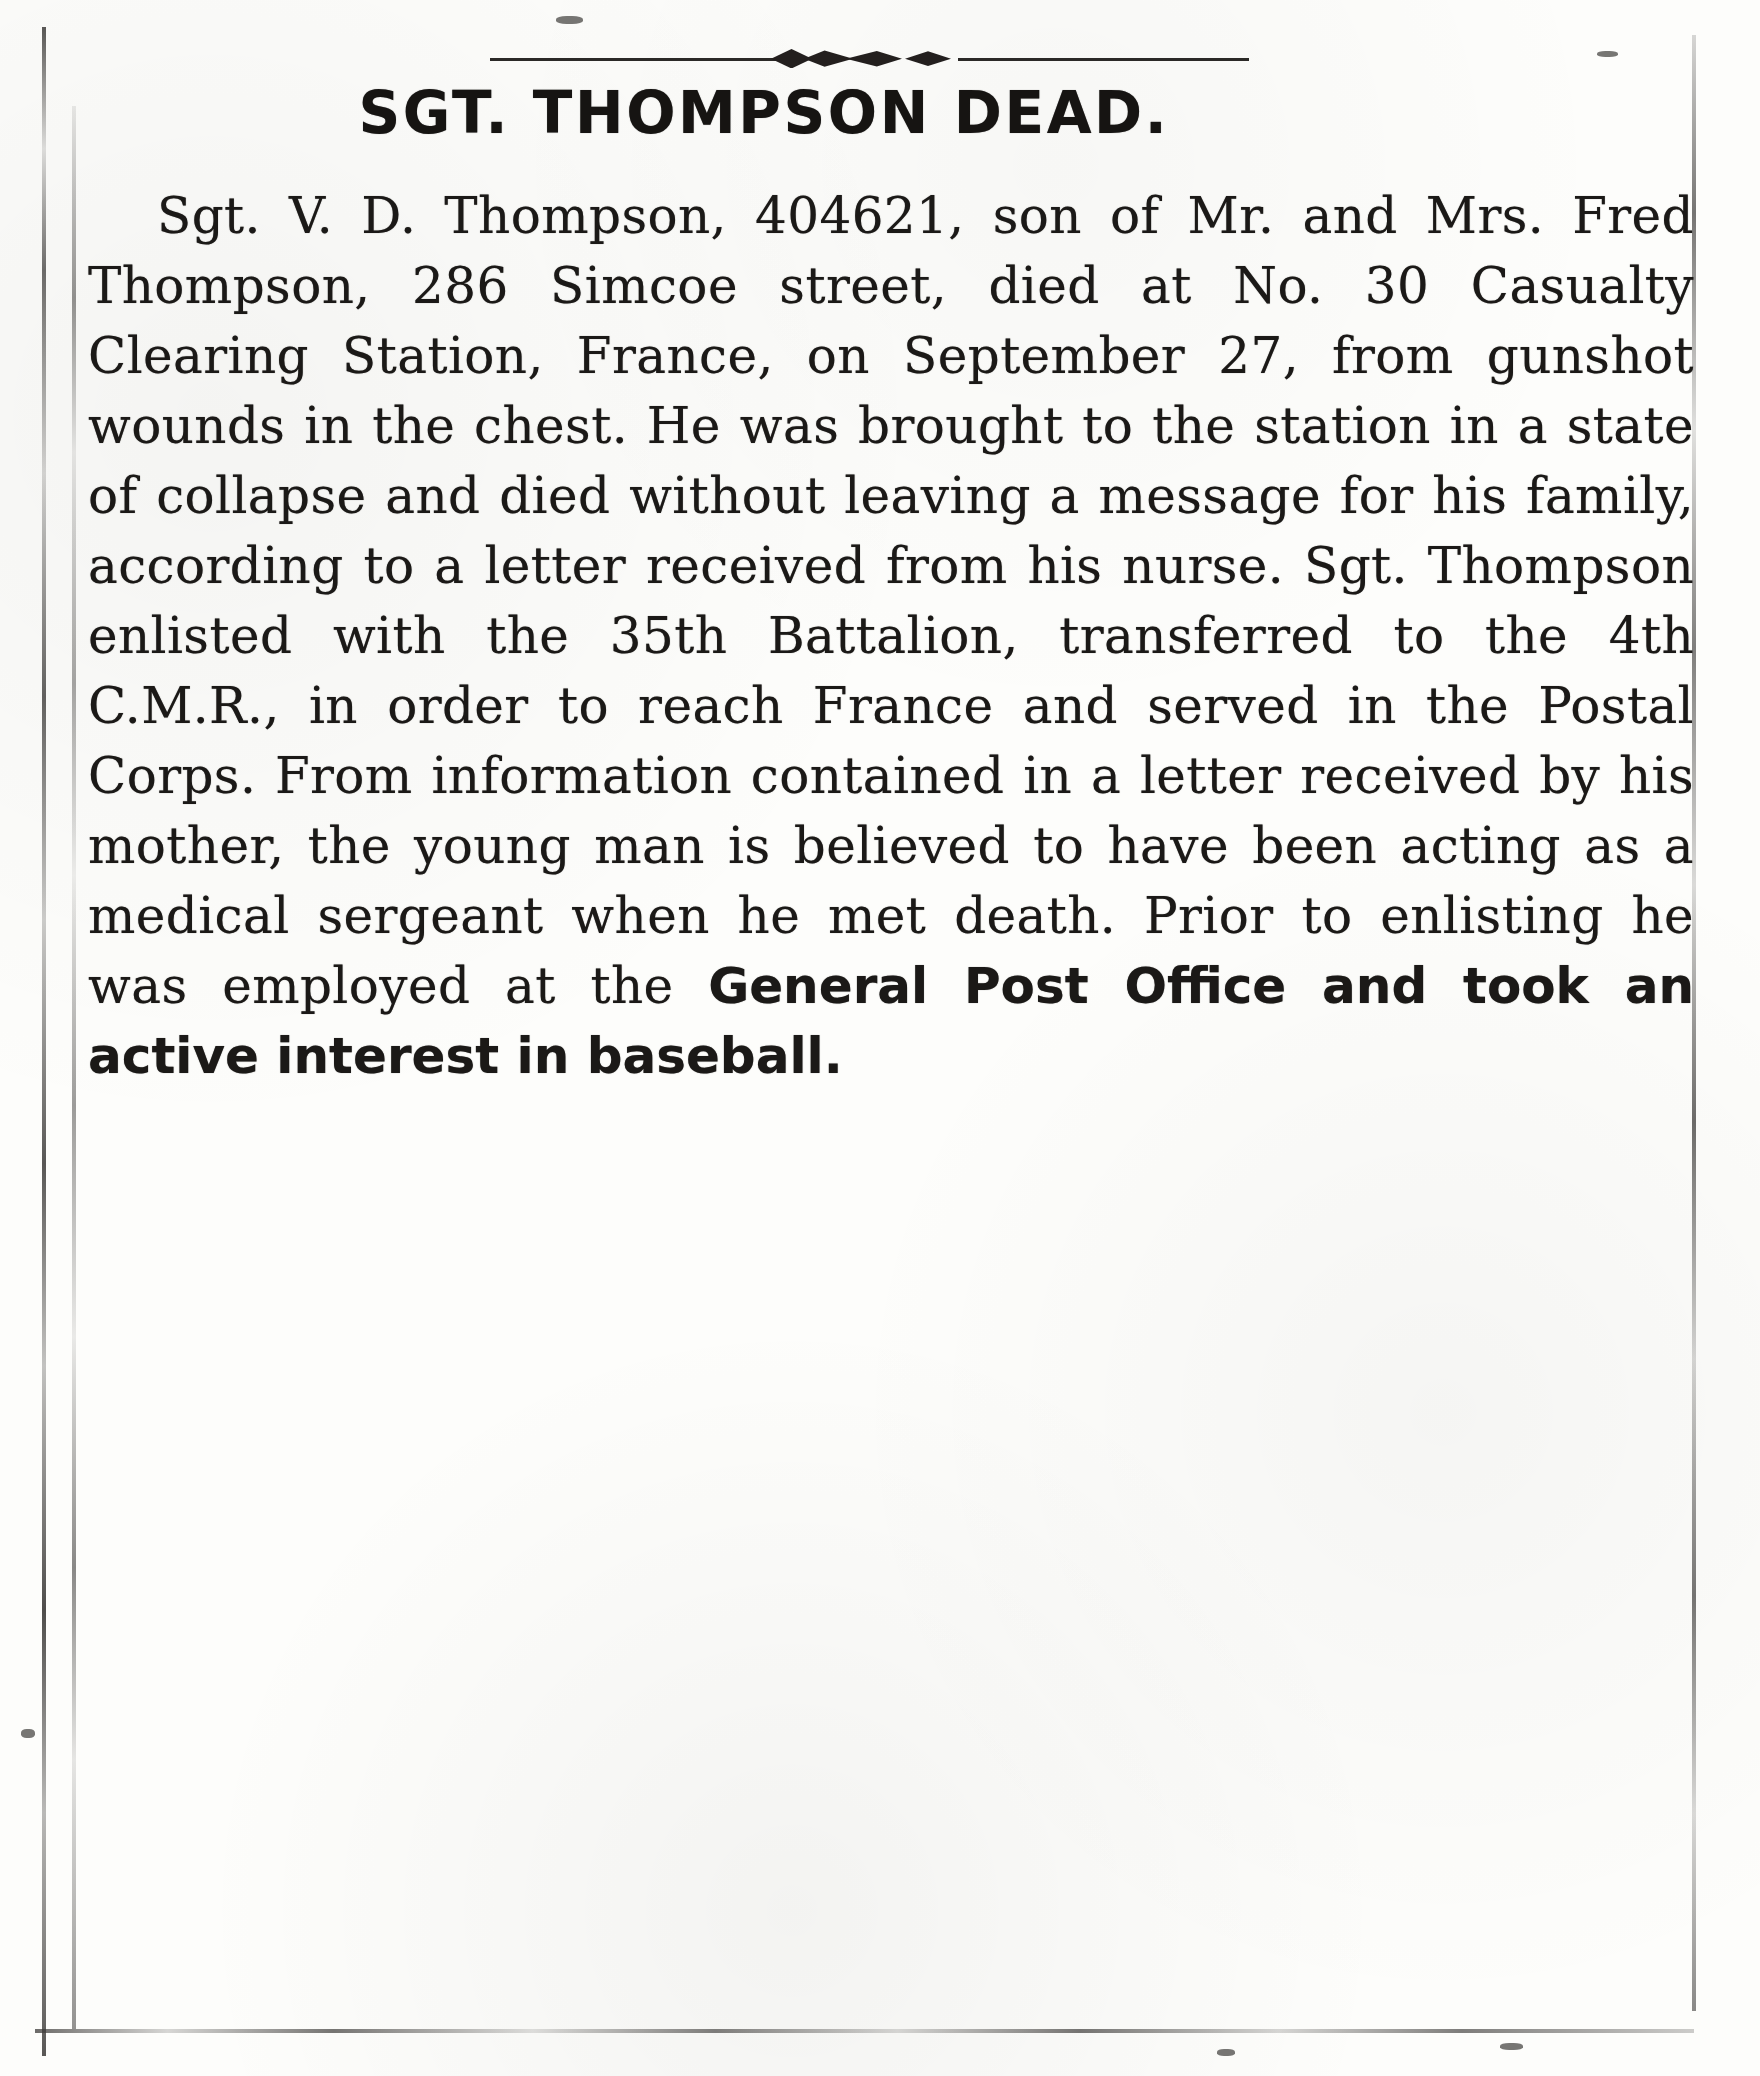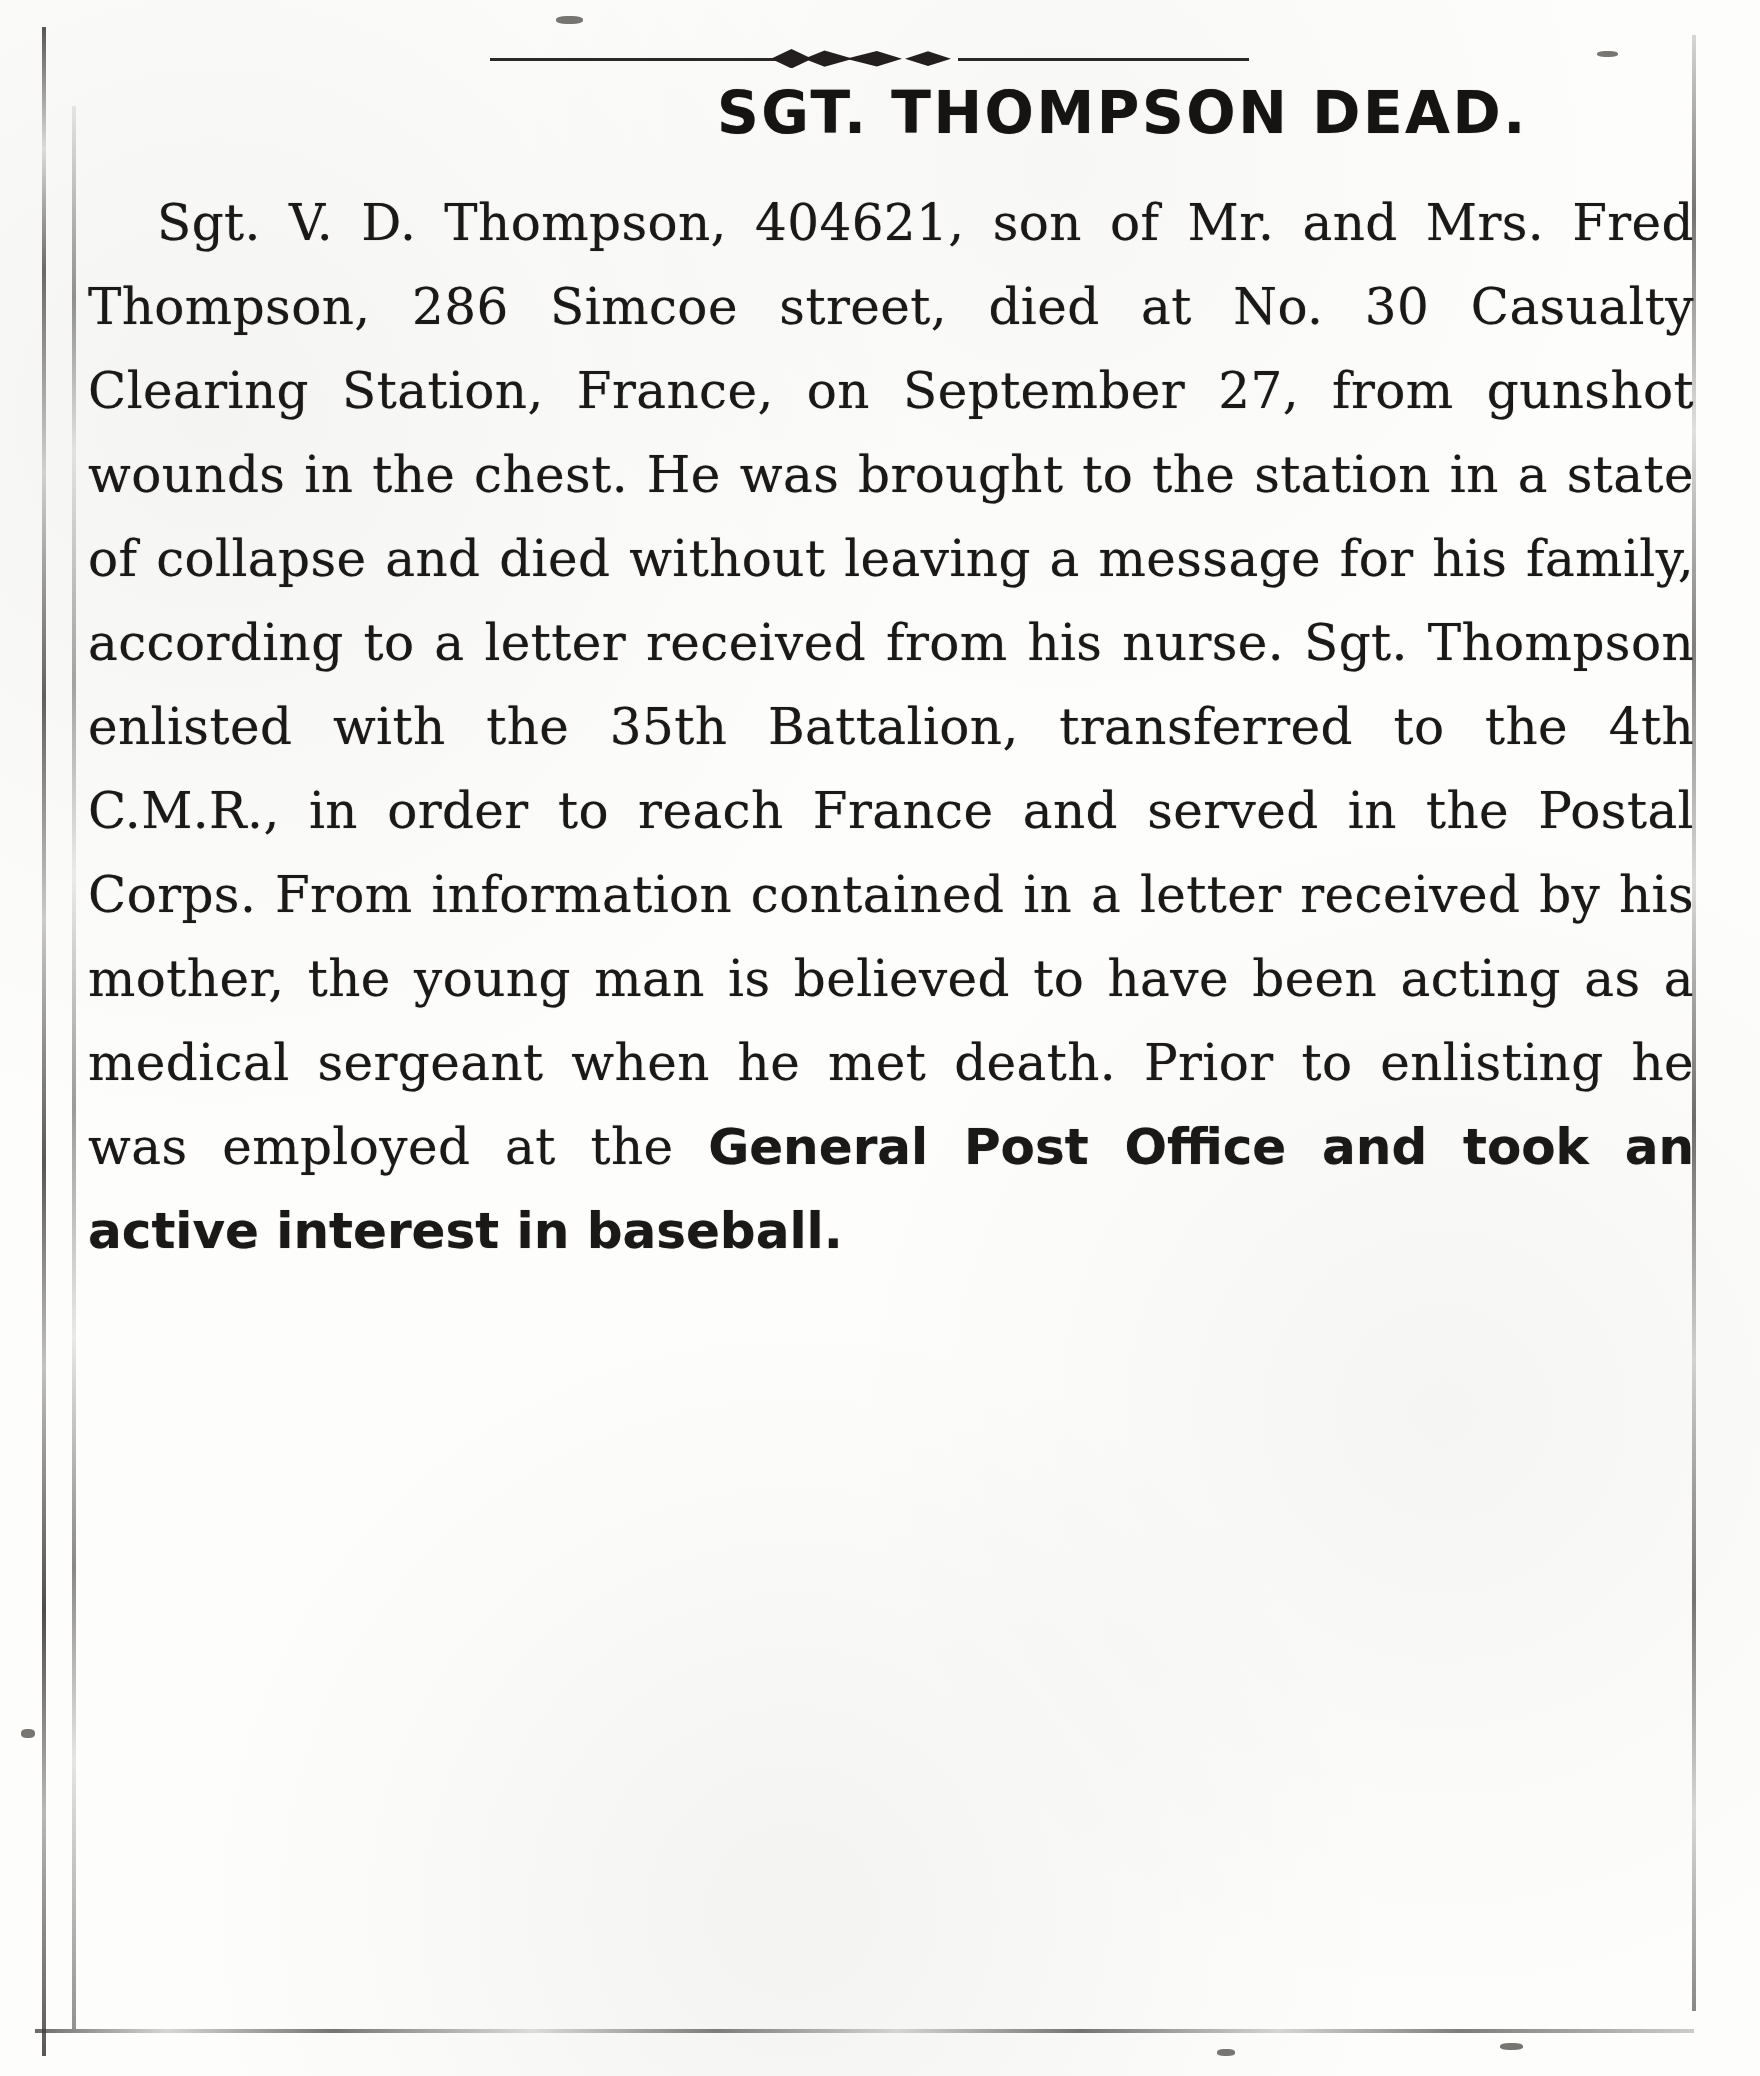--- a/index.html
+++ b/index.html
@@ -129,37 +129,37 @@
   .ornament .dia.a { left: 281px; clip-path: polygon(0% 50%, 50% 0%, 100% 50%, 50% 100%); }
   .ornament .dia.b { left: 314px; width: 49px; clip-path: polygon(0% 50%, 42% 8%, 100% 50%, 42% 92%); }
   .ornament .dia.c { left: 356px; width: 56px; clip-path: polygon(0% 50%, 55% 10%, 100% 50%, 55% 90%); }
   .ornament .dia.d { left: 415px; width: 46px; clip-path: polygon(0% 50%, 50% 12%, 100% 50%, 50% 88%); }
 
   .headline {
     position: absolute;
     left: 0;
     top: 79px;
     width: 1528px;
-    text-align: right;
+    text-align: center;
     font-family: "DejaVu Sans", sans-serif;
     font-weight: 700;
     font-size: 58px;
     letter-spacing: 2.6px;
     color: #161412;
     text-shadow: 0 0 0.9px rgba(0,0,0,0.5);
   }
 
   .article {
     position: absolute;
     left: 88px;
     top: 181px;
     width: 1606px;
     font-family: "DejaVu Serif", serif;
     font-size: 50px;
-    line-height: 84px;
+    line-height: 70px;
     color: #1b1917;
     text-align: justify;
     text-justify: inter-word;
     letter-spacing: 0.4px;
     text-shadow: 0 0 0.9px rgba(20,18,16,0.55);
   }
   .article .lead-indent { display: inline-block; width: 69px; }
   .article .tail {
     font-family: "DejaVu Sans", sans-serif;
     font-weight: 700;

